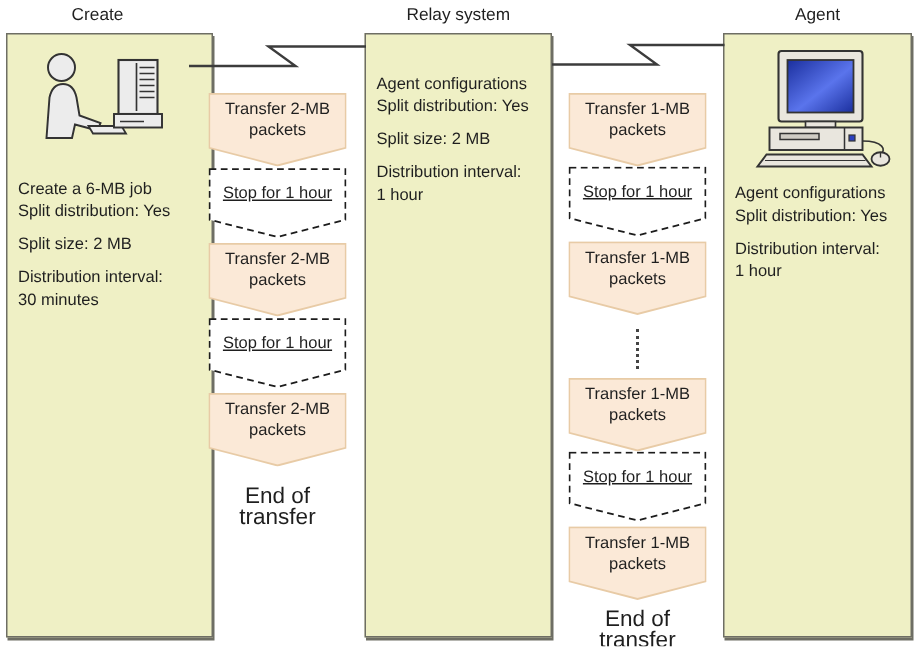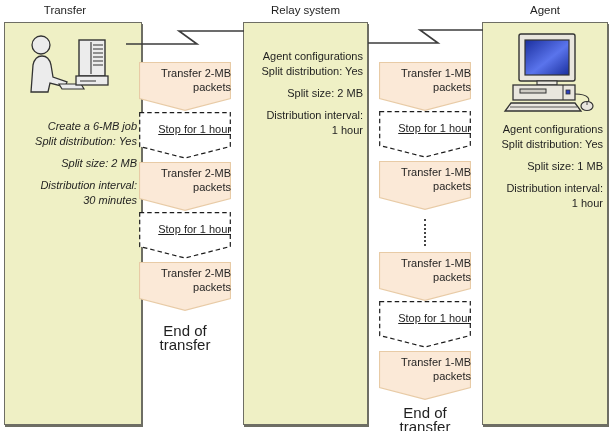--- a/index.html
+++ b/index.html
@@ -13,52 +13,52 @@
   }
   .lane{
     position:absolute;top:22px;height:403px;
     background:var(--lane_fill,#eff0c5);
     border:1px solid var(--lane_border,#6e6e64);
     box-shadow:1px 2px 0 0 var(--lane_border,#6e6e64);
     box-sizing:border-box;
   }
   .lane-body{position:absolute;left:7px;right:4px;}
   .lane-para{
-    margin:0 0 7px 0;font-size:11px;line-height:15px;white-space:pre-line;text-align:right;
+    margin:0 0 7px 0;font-size:11px;line-height:15px;white-space:pre-line;
   }
   .lane-icon{position:absolute;}
   .connector-layer{position:absolute;left:0;top:0;width:612px;height:60px;}
   .step{position:absolute;width:92px;}
   .step svg.shape{position:absolute;left:0;top:0;width:100%;height:100%;}
   .step-label{
-    position:relative;display:block;text-align:right;
+    position:relative;display:block;text-align:center;
     font-size:11px;line-height:14px;white-space:pre-line;
   }
   .transfer{height:49px;}
   .transfer .step-label{padding-top:4px;}
   .stop{height:47px;text-decoration:underline;}
   .stop .step-label{padding-top:10px;}
   .ellipsis-dots{
     position:absolute;width:0;height:27px;
     border-left:2px dotted #444;
   }
   .end-label{
     position:absolute;width:92px;text-align:center;font-size:15px;line-height:14px;
   }
 </style>
 </head>
 <body>
 
 <div id="screen">
 
-  <div class="lane-title" style="left:4px;width:122px;">Transfer</div>
+  <div class="lane-title" style="left:4px;width:122px;">Create</div>
   <div class="lane-title" style="left:243px;width:125px;">Relay system</div>
   <div class="lane-title" style="left:482px;width:126px;">Agent</div>
 
-  <div class="lane" style="left:4px;width:138px;font-style:italic;">
+  <div class="lane" style="left:4px;width:138px;">
     <svg class="lane-icon" style="left:14px;top:9px;" width="96" height="62" viewBox="0 0 96 62" aria-hidden="true">
 
       <circle cx="22" cy="13" r="9" fill="var(--icon_gray)" stroke="var(--icon_outline)" stroke-width="1.3"></circle>
       <path d="M12,60 L14,33 Q16,24 23,24 Q30,24 32,33 L34,45 L48,50 L46,55 L31,51 L29,60 Z" fill="var(--icon_gray)" stroke="var(--icon_outline)" stroke-width="1.3"></path>
 
       <path d="M40,52 L62,52 L65,57 L43,57 Z" fill="var(--icon_gray)" stroke="var(--icon_outline)" stroke-width="1.2"></path>
 
       <rect x="60" y="8" width="26" height="36" fill="var(--icon_gray)" stroke="var(--icon_outline)" stroke-width="1.4"></rect>
       <line x1="72" y1="10" x2="72" y2="42" stroke="var(--icon_outline)" stroke-width="1.1"></line>
       <line x1="74" y1="13" x2="84" y2="13" stroke="var(--icon_outline)" stroke-width="1"></line>
@@ -111,21 +111,20 @@
       <polygon points="14,71 78,71 84,79 8,79" fill="#e9e6de" stroke="var(--icon_outline)" stroke-width="1.3"></polygon>
       <line x1="13" y1="75" x2="80" y2="75" stroke="var(--icon_outline)" stroke-width="0.8"></line>
 
       <path d="M78,62 C92,62 94,68 90,71" fill="none" stroke="var(--icon_outline)" stroke-width="1.1"></path>
       <ellipse cx="90" cy="74" rx="6" ry="4.5" fill="#e9e6de" stroke="var(--icon_outline)" stroke-width="1.2"></ellipse>
       <line x1="90" y1="70" x2="90" y2="73" stroke="var(--icon_outline)" stroke-width="0.9"></line>
     </svg>
     <div class="lane-body" style="top:99px;">
       <p class="lane-para">Agent configurations
 Split distribution: Yes</p>
-      <p class="lane-para">Split size: 1 MB</p>
       <p class="lane-para">Distribution interval:
 1 hour</p>
     </div>
   </div>
 
   <svg class="connector-layer" aria-hidden="true">
     <polyline points="126,44 197,44 179,31 244,31" fill="none" stroke="var(--connector)" stroke-width="1.6"></polyline>
     <polyline points="368,43 438,43 420,30 483,30" fill="none" stroke="var(--connector)" stroke-width="1.6"></polyline>
   </svg>
 

